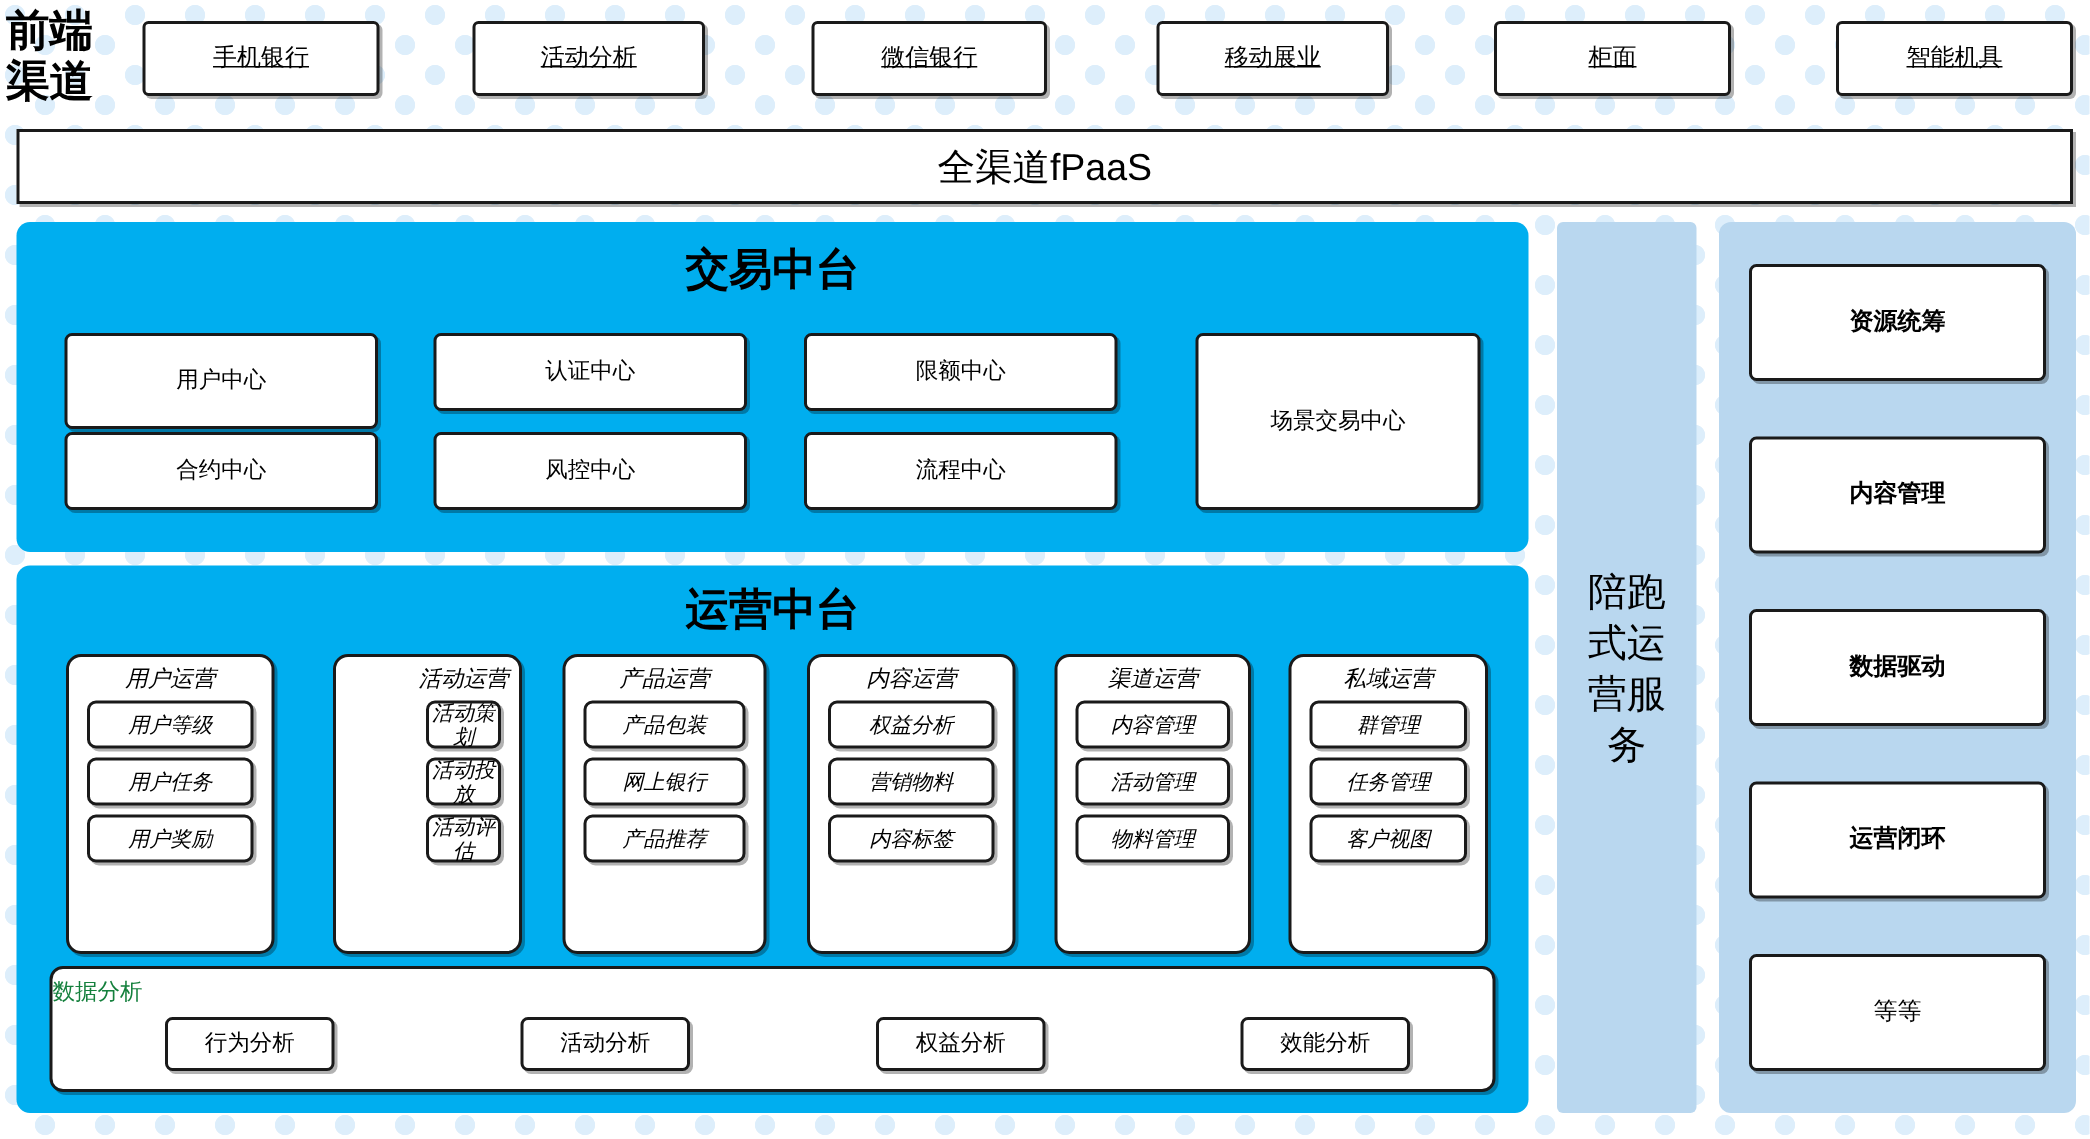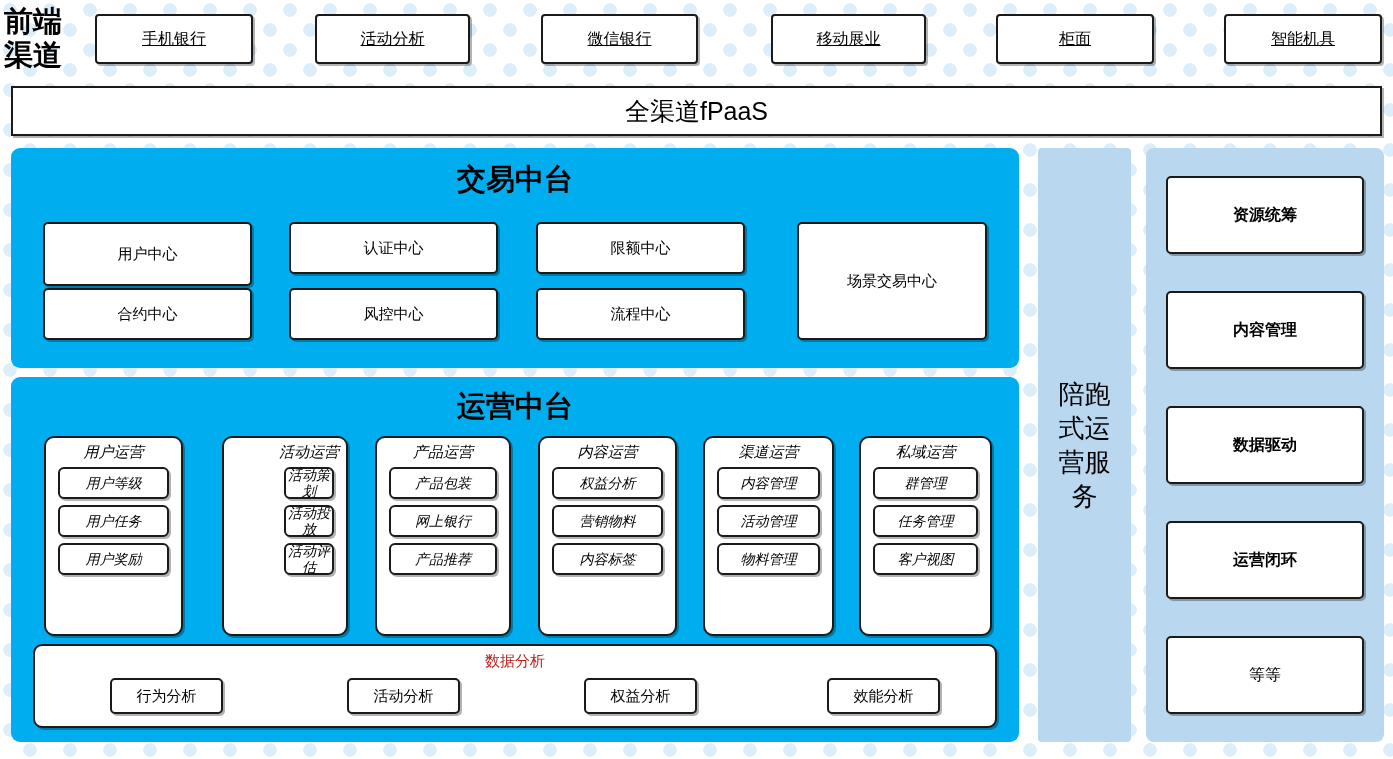--- a/index.html
+++ b/index.html
@@ -136,23 +136,23 @@
     position: absolute;
     left: 33px; top: 644px;
     width: 964px; height: 84px;
     background: #ffffff;
     border: 2px solid #1a1a1a;
     border-radius: 9px;
     box-shadow: 2px 2px 0 rgba(0,0,0,0.30);
   }
   #data-analysis-title {
     width: 100%;
-    text-align: center;
+    text-align: left;
     font-size: 15px;
-    color: #b91c1c;
+    color: #15803d;
     margin-top: 6px;
   }
   .da-box {
     position: absolute;
     top: 32px;
     width: 113px; height: 36px;
     font-size: 15px;
     border-radius: 5px;
   }
 

